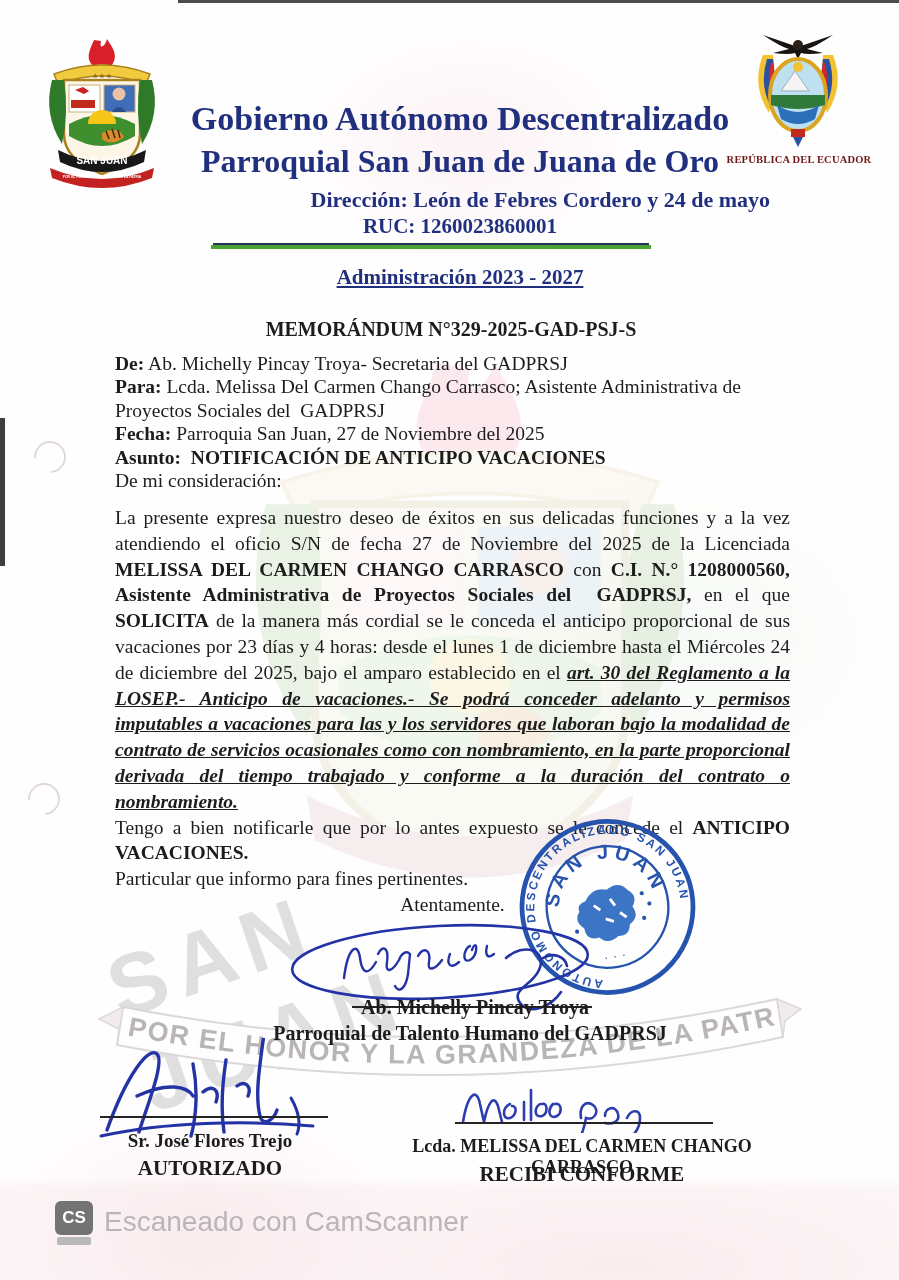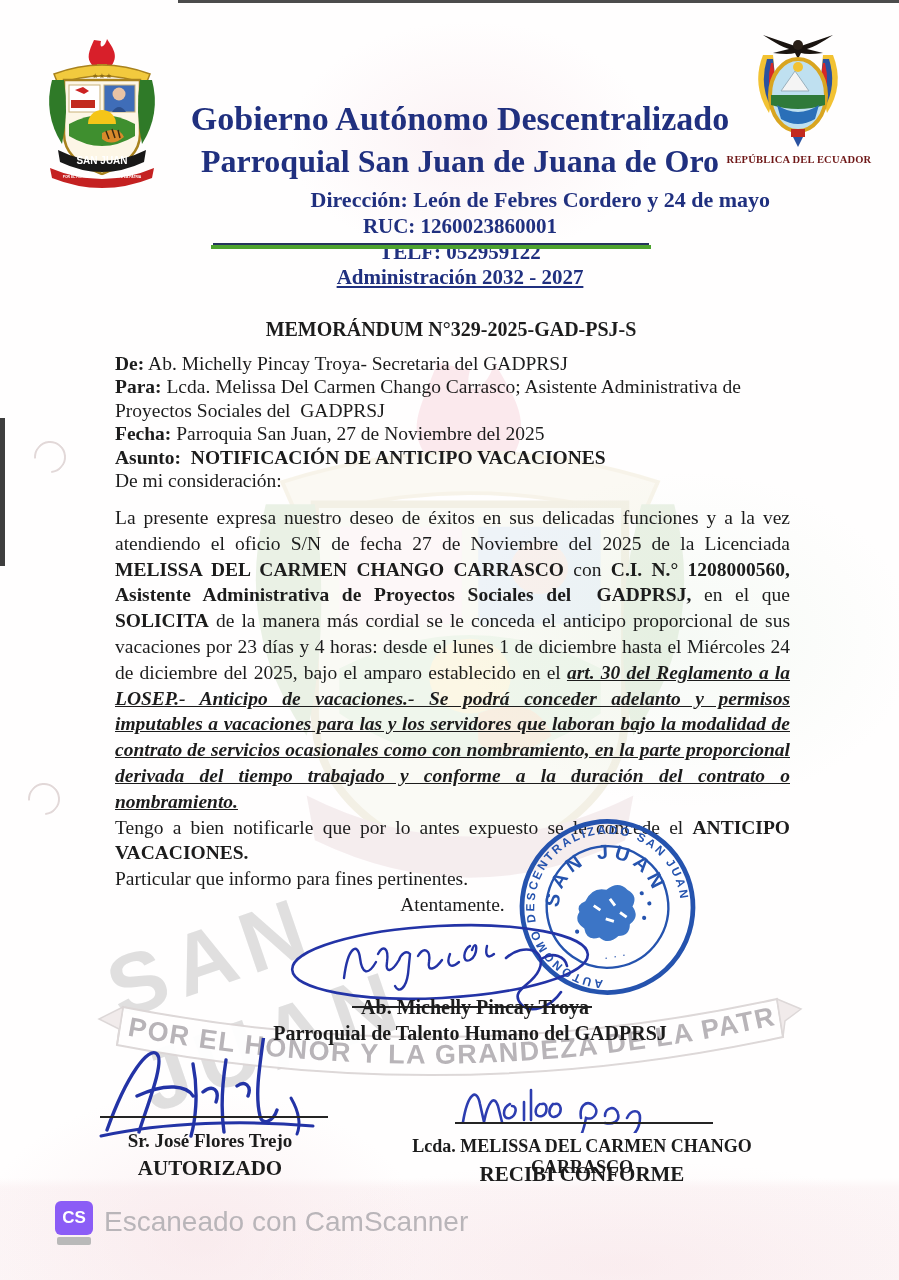--- a/index.html
+++ b/index.html
@@ -59,21 +59,21 @@
     font-size:86px;font-weight:bold;color:#c7c7c7;opacity:.55;letter-spacing:10px;
     transform:rotate(-19deg);}
   #wm-ribbon{left:95px;top:985px;width:710px;height:115px;opacity:.95;}
   
   #edge-top{left:178px;top:0;width:721px;height:3px;background:#4c4c4c;}
   #edge-left{left:0;top:418px;width:5px;height:148px;background:#3e3e3e;}
   .hole{width:28px;height:28px;border-radius:50%;border:2.5px solid #e2d8d8;border-bottom-color:transparent;transform:rotate(40deg);}
   #hole1{left:34px;top:441px;}
   #hole2{left:28px;top:783px;}
   
-  #cs-box{left:55px;top:1201px;width:38px;height:34px;background:#8b5cf6;border-radius:6px;
+  #cs-box{left:55px;top:1201px;width:38px;height:34px;background:#737373;border-radius:6px;
     color:#fff;font-family:"Liberation Sans",sans-serif;font-weight:bold;font-size:17px;
     display:flex;align-items:center;justify-content:center;}
   #cs-tray{left:57px;top:1237px;width:34px;height:8px;background:#b9b9b9;border-radius:2px;}
   #cs-text{left:104px;top:1206px;font-family:"Liberation Sans",sans-serif;font-size:28px;color:#b9b5b9;}
 </style>
 </head>
 <body>
 
 <div id="page">
 
@@ -138,22 +138,21 @@
     <path d="M44,72 q21,14 42,0 l-4,14 q-17,10 -34,0 Z" fill="#2a6fb8"></path>
     <circle cx="65" cy="34" r="5" fill="#f2c233"></circle>
     <path d="M58,96 h14 v8 h-14 z" fill="#c22a1e"></path>
     <path d="M60,104 h10 l-5,10 z" fill="#2a52a0"></path>
   </svg>
 
   <div id="h-line1" class="abs hdr">Gobierno Autónomo Descentralizado</div>
   <div id="h-line2" class="abs hdr">Parroquial San Juan de Juana de Oro</div>
   <div id="h-addr" class="abs hdr">Dirección: León de Febres Cordero y 24 de mayo</div>
   <div id="h-ruc" class="abs hdr">RUC: 1260023860001</div>
-  <div id="h-telf" class="abs hdr">TELF: 052959122</div>
-  <div id="h-admin" class="abs hdr">Administración 2032 - 2027</div>
+  <div id="h-admin" class="abs hdr">Administración 2023 - 2027</div>
   <div id="h-rule-dark" class="abs"></div>
   <div id="h-rule-green" class="abs"></div>
   <div id="ec-caption" class="abs">REPÚBLICA DEL ECUADOR</div>
 
   <div id="memo-title" class="abs">MEMORÁNDUM N°329-2025-GAD-PSJ-S</div>
 
   <div id="memo-fields" class="abs">
     <div><b>De:</b> <span>Ab. Michelly Pincay Troya- Secretaria del GADPRSJ</span></div>
     <div><b>Para:</b> <span>Lcda. Melissa Del Carmen Chango Carrasco; Asistente Administrativa de Proyectos Sociales del &nbsp;GADPRSJ</span></div>
     <div><b>Fecha:</b> <span>Parroquia San Juan, 27 de Noviembre del 2025</span></div>

